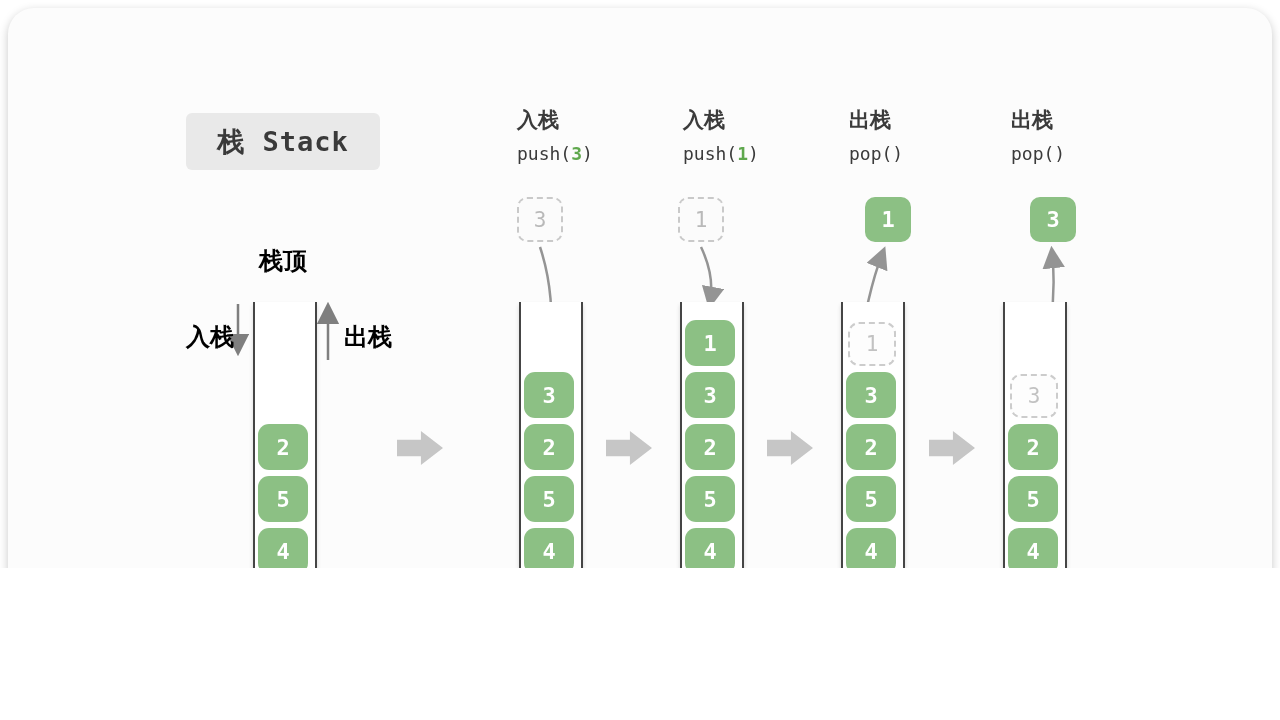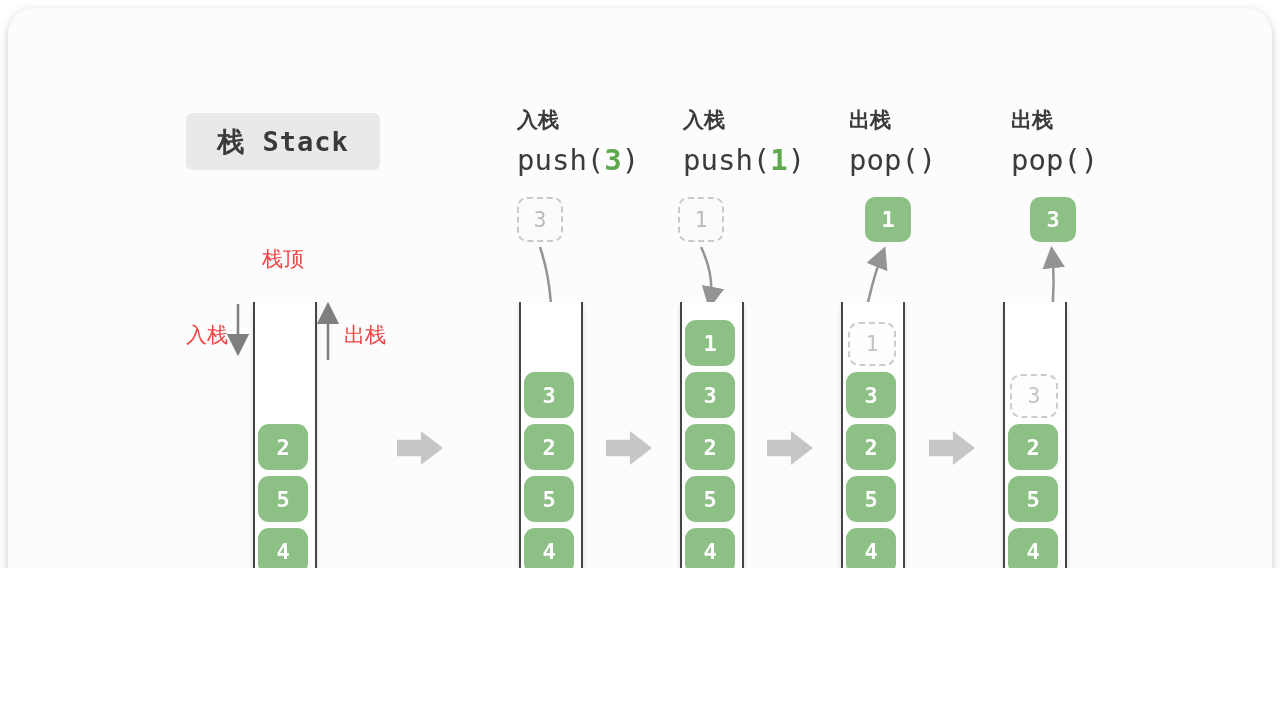--- a/index.html
+++ b/index.html
@@ -7,39 +7,39 @@
           font-family:"Liberation Sans","DejaVu Sans",sans-serif;}
   .card{position:absolute;left:8px;top:8px;width:1264px;height:704px;
         background:#fcfcfc;border-radius:26px;
         box-shadow:0 3px 10px rgba(0,0,0,0.22);}
   .title-box{position:absolute;left:186px;top:113px;width:194px;height:57px;
         background:#e9e9e9;border-radius:6px;display:flex;align-items:center;justify-content:center;
         font-size:27px;font-weight:600;color:#3a3a3a;letter-spacing:1px;
         font-family:"DejaVu Sans Mono","Liberation Mono",monospace;}
   .op{position:absolute;top:106px;display:flex;flex-direction:column;gap:9px;}
   .op-cn{font-size:21px;font-weight:700;color:#3b3b3b;}
-  .op-code{font-size:29px;color:#3b3b3b;font-weight:500;
+  .op-code{font-size:18px;color:#3b3b3b;font-weight:500;
         font-family:"DejaVu Sans Mono","Liberation Mono",monospace;}
   .op-code .arg{color:#5fa84d;font-weight:700;}
   .float-box{position:absolute;top:197px;width:46px;height:45px;border-radius:10px;
         display:flex;align-items:center;justify-content:center;
         font-family:"DejaVu Sans Mono","Liberation Mono",monospace;}
   .float-box.dashed{border:2px dashed #c9c9c9;background:#fbfbfb;color:#b9b9b9;
         font-size:21px;width:42px;height:41px;}
   .float-box.solid{background:#8cc084;color:#ffffff;font-size:22px;font-weight:700;}
   .stack{position:absolute;top:302px;width:60px;height:278px;background:#ffffff;
         border-left:2px solid #454545;border-right:2px solid #454545;border-bottom:2px solid #454545;
         border-radius:0 0 6px 6px;box-shadow:0 3px 4px rgba(0,0,0,0.15);}
   .cell{position:absolute;left:3px;width:50px;height:46px;border-radius:11px;
         display:flex;align-items:center;justify-content:center;
         font-family:"DejaVu Sans Mono","Liberation Mono",monospace;}
   .cell.green{background:#8cc084;color:#ffffff;font-size:22px;font-weight:700;}
   .cell.ghost{border:2px dashed #cccccc;background:#fdfdfd;color:#c2c2c2;
         font-size:21px;width:44px;height:40px;left:5px;}
-  .side-label{position:absolute;font-size:21px;font-weight:400;color:#ef4444;}
+  .side-label{position:absolute;font-size:24px;font-weight:700;color:#000000;}
   .center60{width:60px;text-align:center;}
   .block-arrow{position:absolute;top:431px;width:46px;height:34px;background:#c6c6c6;
         clip-path:polygon(0% 26%,52% 26%,52% 0%,100% 50%,52% 100%,52% 74%,0% 74%);}
   .watermark{position:absolute;right:40px;bottom:22px;font-size:17px;color:#c9c9c9;
         font-family:"DejaVu Sans Mono","Liberation Mono",monospace;letter-spacing:1px;}
   svg.overlay{position:absolute;left:0;top:0;pointer-events:none;}
 </style>
 </head>
 <body>
 

